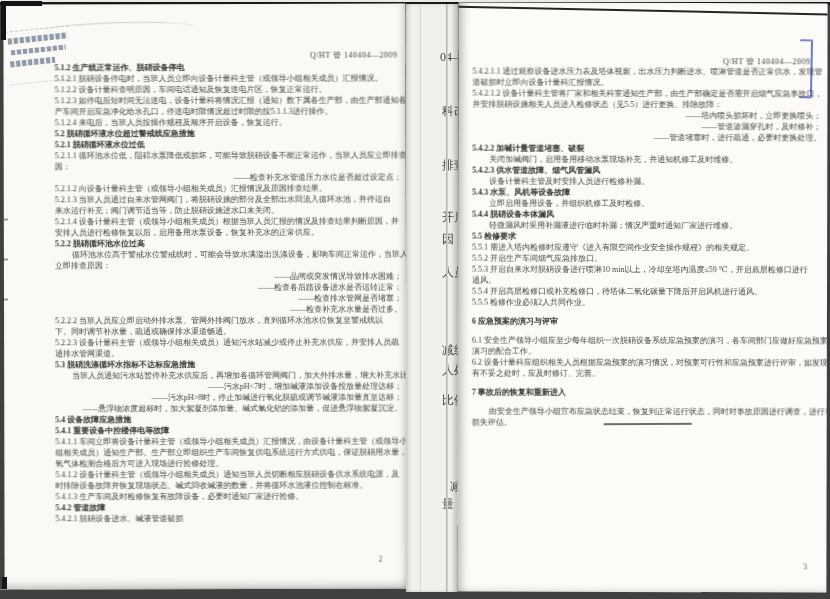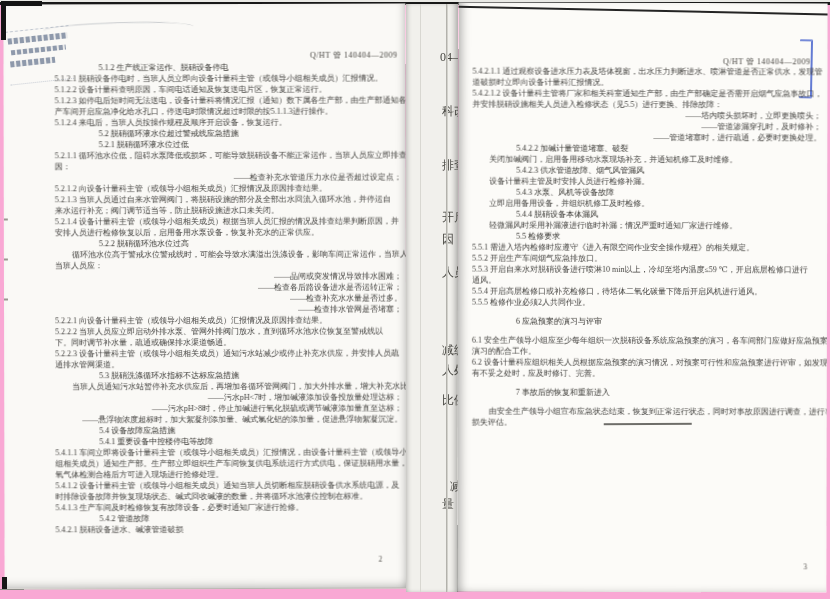--- a/index.html
+++ b/index.html
@@ -1,17 +1,17 @@
 <!DOCTYPE html>
 <html><head>
 <meta charset="utf-8">
 <style>
   html,body{margin:0;padding:0;background:#050505;}
   .scene{position:relative;width:830px;height:599px;overflow:hidden;
-         font-family:"Liberation Serif","DejaVu Serif",serif;background:#f9a8d4;}
+         font-family:"Liberation Serif","DejaVu Serif",serif;background:#404040;}
   
   .top-light{position:absolute;left:0;top:0;width:830px;height:3px;background:#e9e9e5;}
   .top-line{position:absolute;left:0;top:2px;width:830px;height:2.5px;background:#181818;}
 
   .page{position:absolute;overflow:hidden;}
   .page.left{left:4px;top:4px;width:402px;height:584px;background:#faf9f6;
              transform:rotate(-0.12deg);
              box-shadow:inset -6px 0 8px -5px rgba(0,0,0,.25), inset 0 -9px 10px -7px rgba(0,0,0,.22);
              border-bottom:1px solid #b8b6b0;}
   .page.right{left:458px;top:3px;width:369px;height:589px;background:#fcfbf8;
@@ -29,21 +29,21 @@
   .hdr{position:absolute;font-size:8px;letter-spacing:.5px;color:#474540;white-space:nowrap;
        filter:blur(.25px);}
   .lhdr{top:46px;right:8px;}
   .rhdr{top:53px;right:17px;}
 
   .lines{position:absolute;font-size:8px;line-height:11px;color:#403f3c;white-space:nowrap;
          filter:blur(.28px);letter-spacing:0;}
   .llines{top:58px;left:51px;right:4px;}
   .rlines{top:63px;left:14px;right:6px;}
   .ln{height:11px;}
-  .ln.h{font-weight:400;color:#34332f;margin-left:44px;}
+  .ln.h{font-weight:700;color:#34332f;}
   .ln.d{padding-left:13px;text-align:right;}
   .ln.i{padding-left:17px;}
   .ln.g{height:8px;}
 
   .pnum{position:absolute;font-size:7.5px;color:#56544f;filter:blur(.2px);}
   .pn-left{left:374px;top:551px;}
   .pn-right{left:346px;top:559px;}
 
   .frag-layer{position:absolute;inset:0;font-size:12px;color:#45443f;filter:blur(.35px);margin-left:28px;}
   .fr{position:absolute;left:8px;white-space:nowrap;}
@@ -102,26 +102,25 @@
         <div class="ln p">5.2.1.1  循环池水位低，阻碍水泵降低或损坏，可能导致脱硝设备不能正常运作，当班人员应立即排查原</div>
         <div class="ln w">因：</div>
         <div class="ln d">——检查补充水管道压力水位是否超过设定点；</div>
         <div class="ln p">5.2.1.2  向设备计量科主管（或领导小组相关成员）汇报情况及原因排查结果。</div>
         <div class="ln p">5.2.1.3  当班人员通过自来水管网阀门，将脱硝设施的部分及全部出水回流入循环水池，并停运自</div>
         <div class="ln w">来水运行补充；阀门调节适当等，防止脱硝设施进水口未关闭。</div>
         <div class="ln p">5.2.1.4  设备计量科主管（或领导小组相关成员）根据当班人员汇报的情况及排查结果判断原因，并</div>
         <div class="ln w">安排人员进行检修恢复以后，启用备用水泵设备，恢复补充水的正常供应。</div>
         <div class="ln h">5.2.2  脱硝循环池水位过高</div>
         <div class="ln i">循环池水位高于警戒水位警戒线时，可能会导致水满溢出洗涤设备，影响车间正常运作，当班人员应</div>
-        <div class="ln w">当班人员应：</div>
+        <div class="ln w">立即排查原因：</div>
         <div class="ln d">——晶闸或突发情况导致排水困难；</div>
         <div class="ln d">——检查各后路设备进水是否运转正常；</div>
+        <div class="ln d">——检查排水管网是否堵塞；</div>
         <div class="ln d">——检查补充水水量是否过多。</div>
-        <div class="ln d">——检查排水管网是否堵塞；</div>
-        <div class="ln p">5.2.2.1  向设备计量科主管（或领导小组相关成员）汇报情况及原因排查结果。</div>
         <div class="ln p">5.2.2.2  当班人员应立即启动外排水泵、管网外排阀门放水，直到循环水池水位恢复至警戒线以</div>
         <div class="ln w">下。同时调节补水量，疏通或确保排水渠道畅通。</div>
         <div class="ln p">5.2.2.3  设备计量科主管（或领导小组相关成员）通知污水站减少或停止补充水供应，并安排人员疏</div>
         <div class="ln w">通排水管网渠道。</div>
         <div class="ln h">5.3  脱硝洗涤循环水指标不达标应急措施</div>
         <div class="ln i">当班人员通知污水站暂停补充水供应后，再增加各循环管网阀门，加大外排水量，增大补充水比例。</div>
         <div class="ln d">——污水pH&lt;7时，增加碱液添加设备投放量处理达标；</div>
         <div class="ln d">——污水pH&gt;8时，停止加碱进行氧化脱硫或调节碱液添加量直至达标；</div>
         <div class="ln d">——悬浮物浓度超标时，加大絮凝剂添加量、碱式氯化铝的添加量，促进悬浮物絮凝沉淀。</div>
         <div class="ln h">5.4  设备故障应急措施</div>

